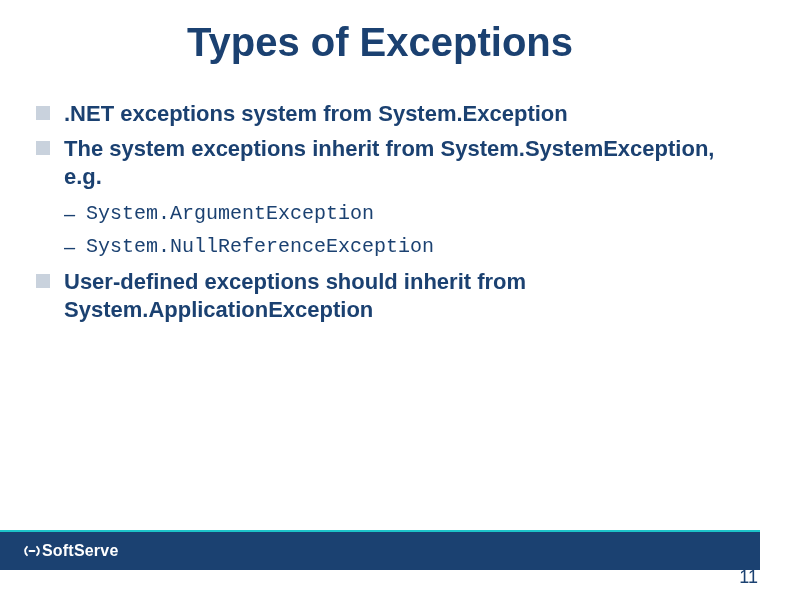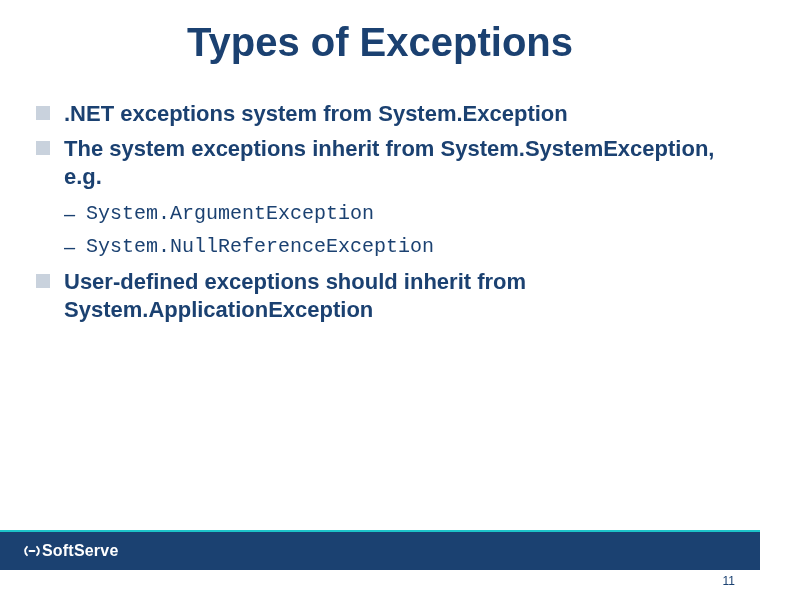--- a/index.html
+++ b/index.html
@@ -26,22 +26,22 @@
     position: absolute; left: 0; right: 0; bottom: 30px; height: 40px;
     background: #1b4171;
     border-top: 2px solid #1dc3c9;
     display: flex; align-items: center;
   }
   .footer-below { position: absolute; left: 0; right: 0; bottom: 0; height: 30px; background: #fff; }
   .logo { display: flex; align-items: center; margin-left: 22px; }
   .logo-mark { width: 20px; height: 20px; display: inline-flex; align-items: center; justify-content: center; }
   .logo-text { color: #fff; font-weight: 700; font-size: 16px; letter-spacing: 0.2px; }
   .page-num {
-    position: absolute; right: 25px; bottom: 12px;
-    color: #1b4171; font-size: 12px;
+    position: absolute; right: 2px; bottom: 12px;
+    color: #1b4171; font-size: 18px;
   }
 </style>
 </head>
 <body>
 
 <div class="slide">
 
   <div class="title">Types of Exceptions</div>
 
   <div class="content">

